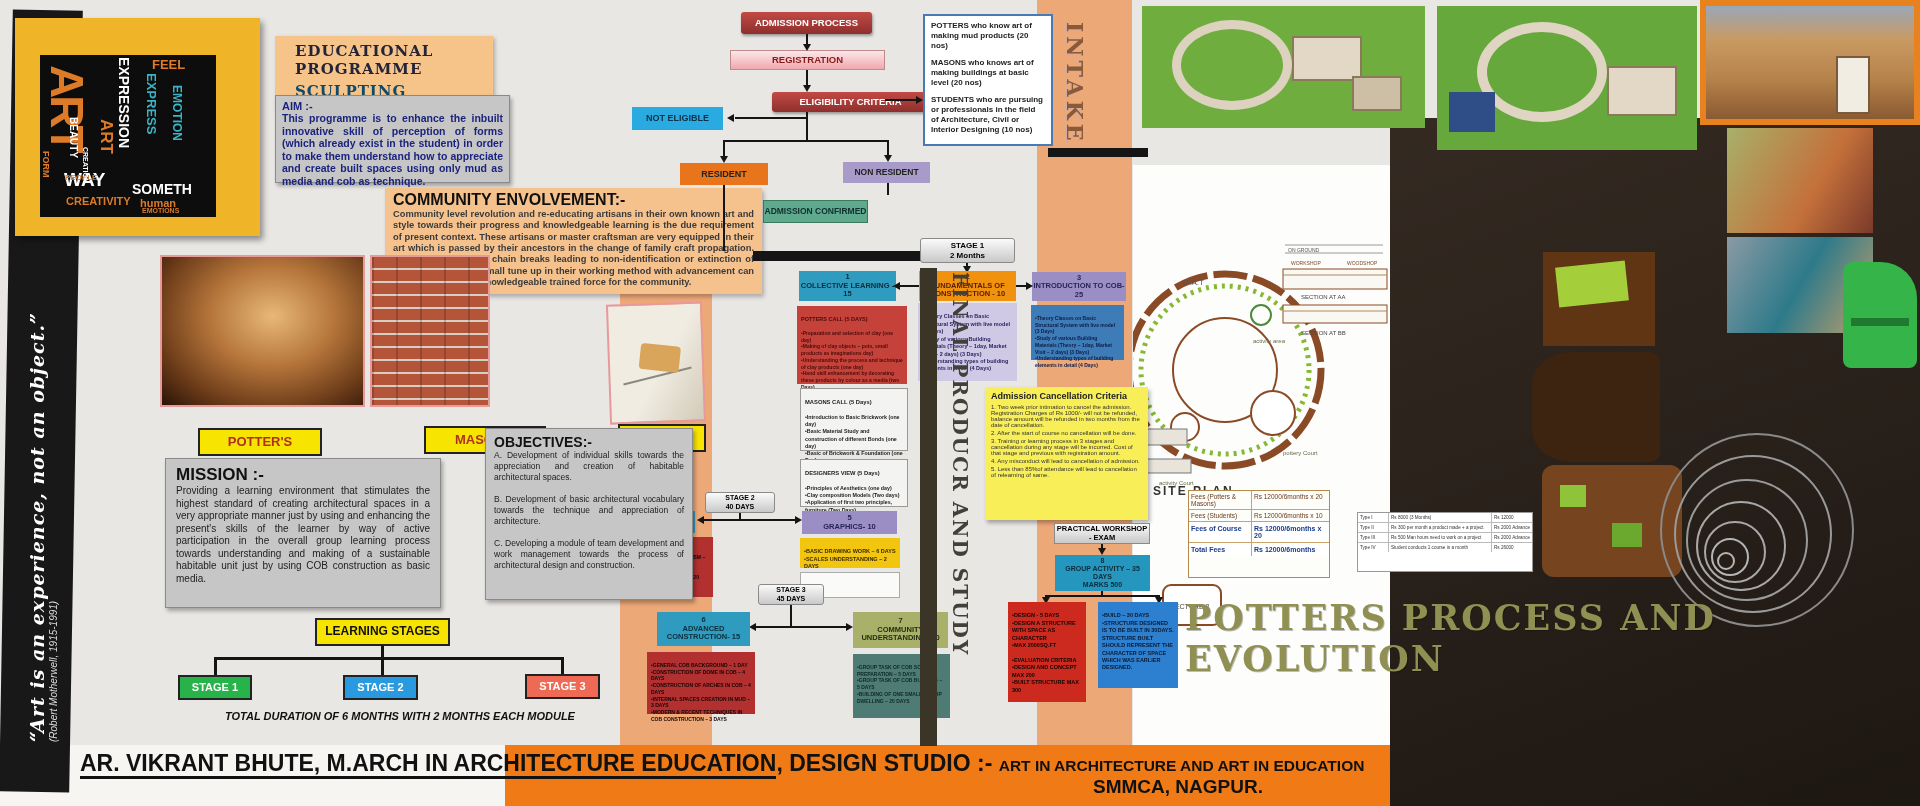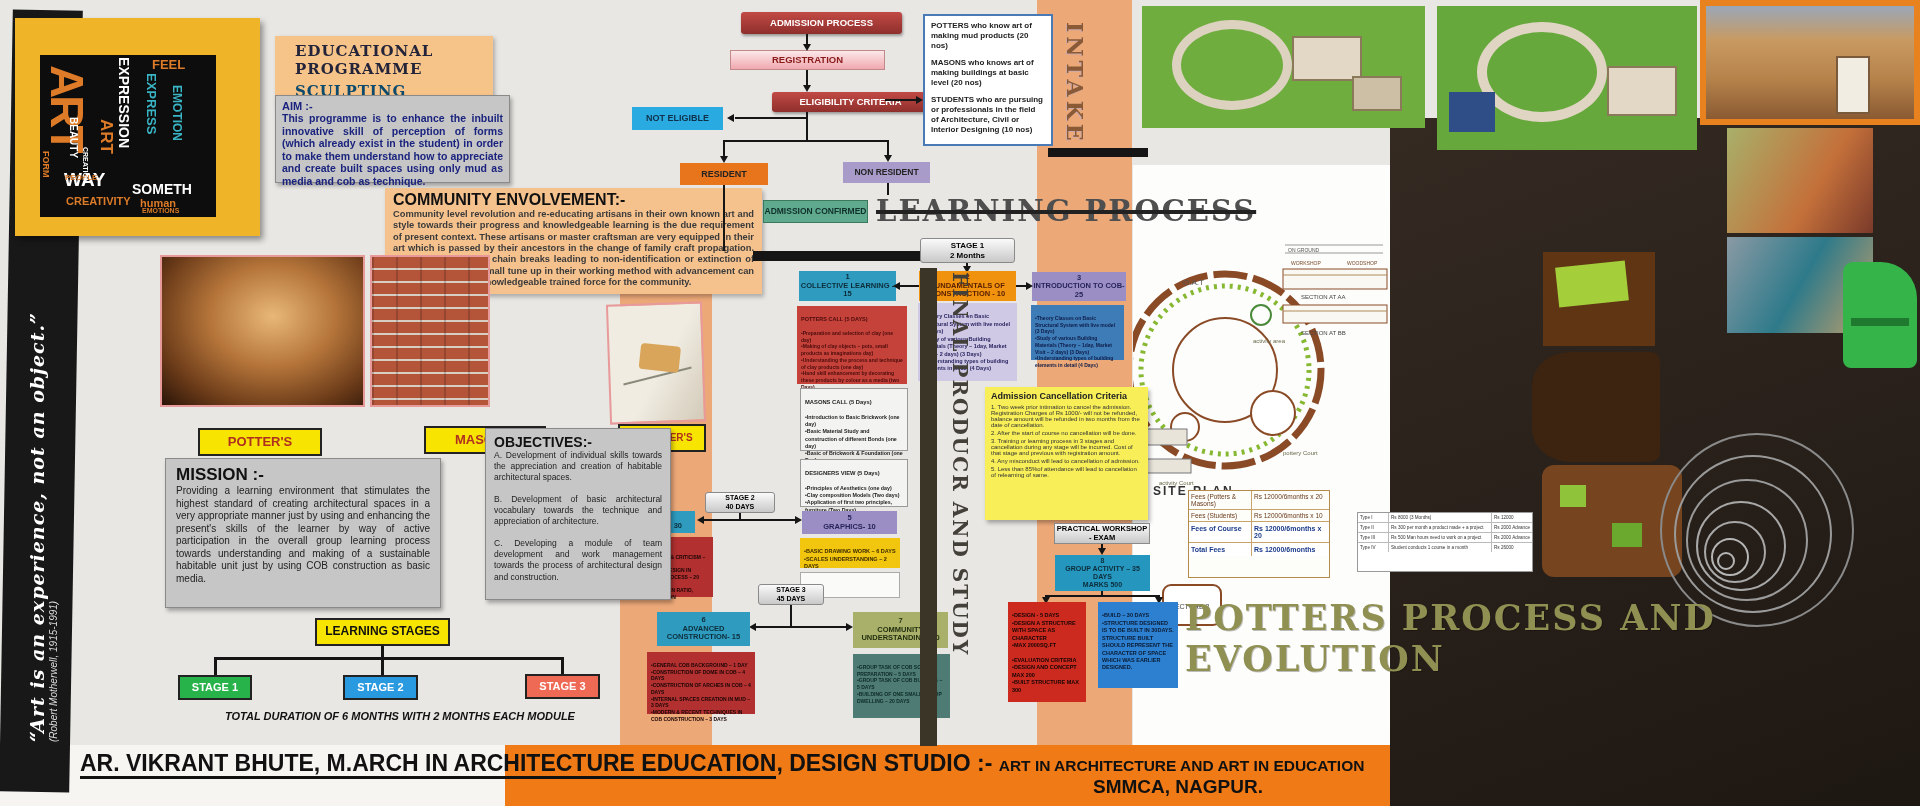--- a/index.html
+++ b/index.html
@@ -136,21 +136,21 @@
   </div>
   <div class="abs graybox" style="left:275px;top:95px;width:235px;height:88px;padding:4px 6px;">
     <div style="font-size:11px;font-weight:bold;color:#1a237e;">AIM :-</div>
     <div style="font-size:10.5px;font-weight:bold;color:#1a237e;line-height:1.2;text-align:justify;">This programme is to enhance the inbuilt innovative skill of perception of forms (which already exist in the student) in order to make them understand how to appreciate and create built spaces using only mud as media and cob as technique.</div>
   </div>
   <div class="abs" style="left:385px;top:188px;width:377px;height:106px;background:#f5c28e;padding:3px 8px;box-shadow:2px 3px 4px rgba(0,0,0,.25);">
     <div style="font-size:16px;font-weight:bold;color:#111;">COMMUNITY ENVOLVEMENT:-</div>
     <div style="font-size:9.3px;font-weight:bold;color:#3a3a3a;line-height:1.22;text-align:justify;">Community level revolution and re-educating artisans in their own known art and style towards their progress and knowledgeable learning is the due requirement of present context. These artisans or master craftsman are very equipped in their art which is passed by their ancestors in the change of family craft propagation. Most of the time this chain breaks leading to non-identification or extinction of his art by others. A small tune up in their working method with advancement can be a very source of knowledgeable trained force for the community.</div>
   </div>
 
-  <div class="box maroon" style="left:741px;top:12px;width:161px;height:22px;font-size:9.5px;">
+  <div class="box maroon" style="left:741px;top:12px;width:131px;height:22px;font-size:9.5px;">
     <span>ADMISSION PROCESS</span>
     </div>
   <div class="box" style="left:730px;top:50px;width:155px;height:20px;background:linear-gradient(180deg,#fce8ea,#f0a8ae);border:1px solid #c08a8a;color:#8a1a1a;font-size:9.5px;">
     <span>REGISTRATION</span>
     </div>
   <div class="box maroon" style="left:728px;top:92px;width:157px;height:20px;font-size:9.5px;margin-left:44px;">
     <span>ELIGIBILITY CRITERIA</span>
     </div>
   <div class="box" style="left:632px;top:107px;width:91px;height:23px;background:#29abe2;color:#10304a;font-size:9px;">
     <span>NOT ELIGIBLE</span>
@@ -183,21 +183,20 @@
   <div class="vline" style="left:887px;top:183px;width:2px;height:12px;"></div>
 
   <div class="abs" style="left:923px;top:14px;width:130px;height:132px;background:#fff;border:2px solid #4a7ab5;padding:5px 6px;font-size:8px;font-weight:bold;color:#222;line-height:1.25;">
     <div style="margin-bottom:7px;">POTTERS who know art of making mud products (20 nos)</div>
     <div style="margin-bottom:7px;">MASONS who knows art of making buildings at basic level (20 nos)</div>
     <div>STUDENTS who are pursuing or professionals in the field of Architecture, Civil or Interior Designing (10 nos)</div>
   </div>
   <div class="abs vtext serif" style="left:1062px;top:22px;font-size:22px;font-weight:bold;color:#8a5a36;letter-spacing:4px;text-shadow:1px 1px 0 #caa;">INTAKE</div>
   <div class="hline" style="left:1048px;top:148px;width:100px;height:9px;"></div>
 
-  <div class="abs serif" style="left:876px;top:194px;font-size:29px;font-weight:bold;color:#4f4f4f;letter-spacing:2px;text-decoration:line-through;text-decoration-thickness:4px;text-decoration-color:#222;">LEARNING PROCESS</div>
   <div class="hline" style="left:753px;top:251px;width:170px;height:10px;"></div>
 
   <div class="box grad-gray" style="left:920px;top:238px;width:95px;height:25px;font-size:8px;border-radius:3px;">
     <span>STAGE 1</span>
     <span>2 Months</span>
     </div>
   <div class="vline" style="left:966px;top:263px;width:2px;height:5px;"></div>
     <div class="ar-d" style="left:963px;top:266px;"></div>
 
   <div class="box" style="left:799px;top:271px;width:97px;height:30px;background:#2e9bbf;color:#0d2d3a;font-size:7.5px;">
@@ -356,21 +355,21 @@
     <span>MASON'S</span>
     </div>
   <div class="box ylabel" style="left:618px;top:424px;width:88px;height:28px;font-size:10px;">
     <span>DESIGNER'S</span>
     </div>
 
   <div class="abs graybox" style="left:165px;top:458px;width:276px;height:150px;padding:6px 10px;">
     <div style="font-size:17px;font-weight:bold;color:#111;">MISSION :-</div>
     <div style="font-size:10px;color:#222;line-height:1.25;text-align:justify;">Providing a learning environment that stimulates the highest standard of creating architectural spaces in a very appropriate manner just by using and enhancing the present's skills of the learner by way of active participation in the overall group learning process towards understanding and making of a sustainable habitable unit just by using COB construction as basic media.</div>
   </div>
-  <div class="abs graybox" style="left:485px;top:428px;width:186px;height:172px;padding:5px 8px;">
+  <div class="abs graybox" style="left:485px;top:428px;width:208px;height:172px;padding:5px 8px;">
     <div style="font-size:14px;font-weight:bold;color:#111;">OBJECTIVES:-</div>
     <div style="font-size:8.5px;color:#222;line-height:1.3;white-space:pre-line;text-align:justify;">A. Development of individual skills towards the appreciation and creation of habitable architectural spaces.
 
 B. Development of basic architectural vocabulary towards the technique and appreciation of architecture.
 
 C. Developing a module of team development and work management towards the process of architectural design and construction.</div>
   </div>
 
   <div class="box" style="left:315px;top:618px;width:135px;height:28px;background:#f7e400;border:2px solid #222;color:#111;font-size:12px;">
     <span>LEARNING STAGES</span>

